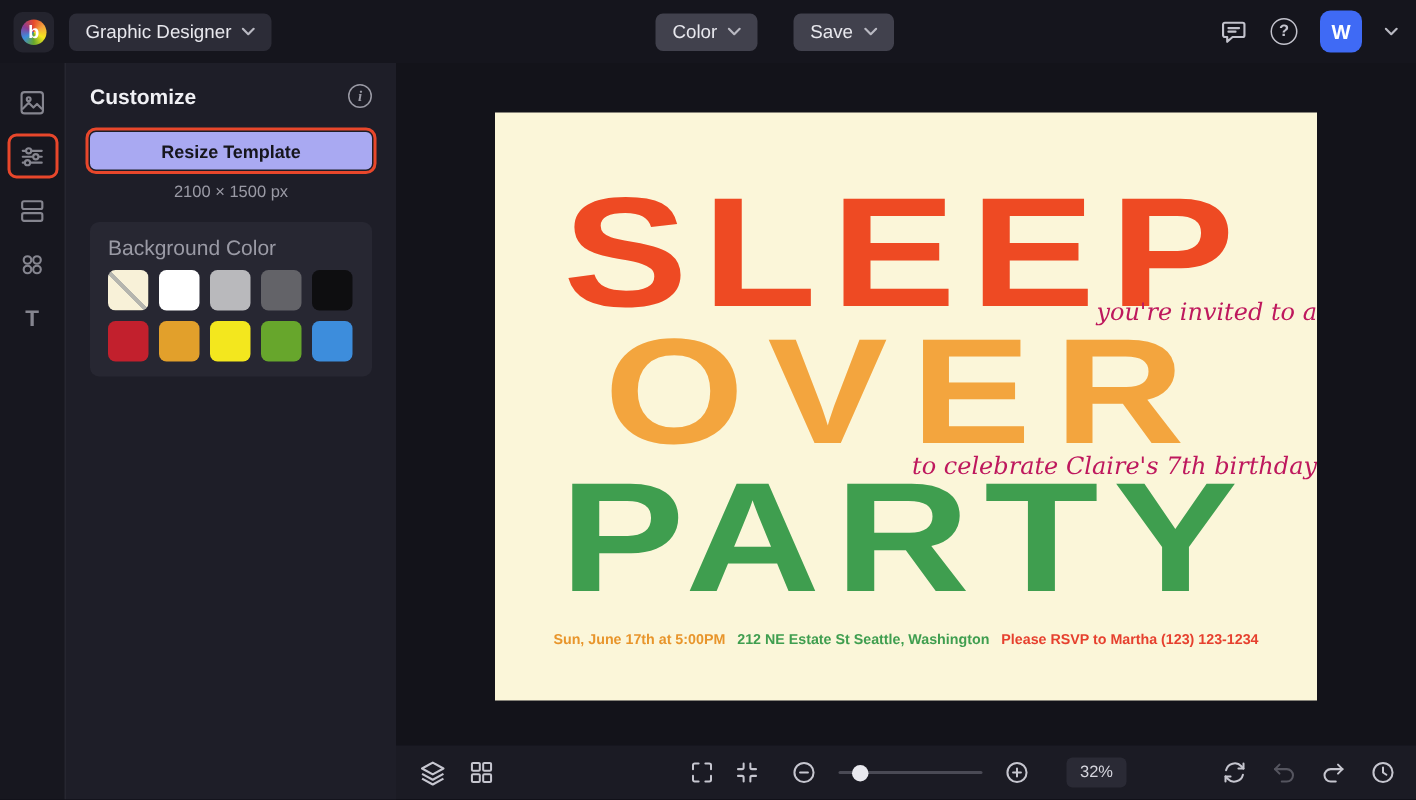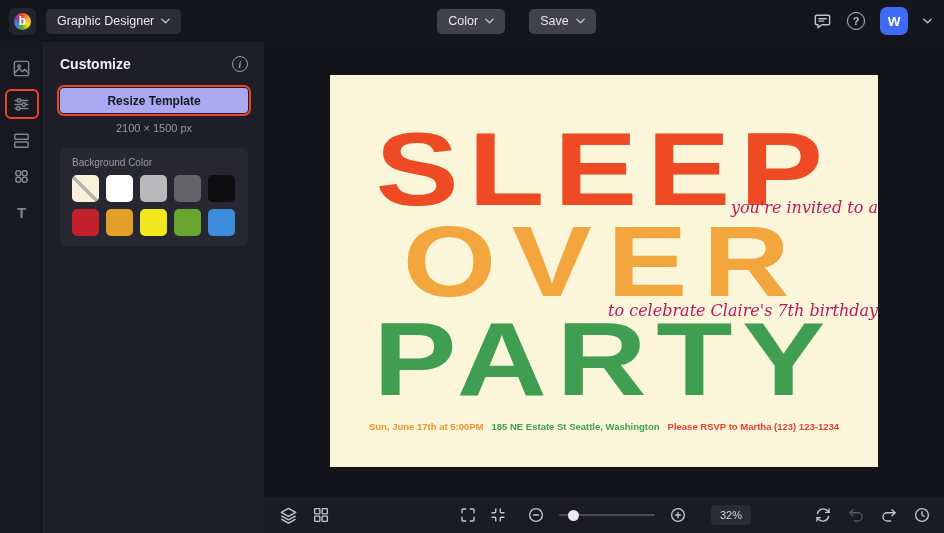--- a/index.html
+++ b/index.html
@@ -51,21 +51,21 @@
   .panel-head { display:flex; align-items:center; justify-content:space-between; }
   .panel-title { font-size:14px; font-weight:700; color:#f0f0f4; }
   .info-icon { width:16px; height:16px; border-radius:50%; border:1.4px solid #9a9aa5; color:#9a9aa5;
     font-size:10px; font-family:"Liberation Serif", serif; font-style:italic; font-weight:700;
     display:flex; align-items:center; justify-content:center; background:none; cursor:pointer; padding:0; }
   .resize-btn { margin-top:16px; width:100%; height:25px; background:#a9a9f2; color:#16161d;
     border:none; border-radius:4px; font-size:12px; font-weight:700; font-family:inherit; cursor:pointer;
     outline:2px solid #e8472b; outline-offset:1px; }
   .dims { margin-top:9px; text-align:center; font-size:11px; color:#9a9aa5; }
   .color-card { margin-top:14px; background:#272732; border-radius:6px; padding:9px 12px 10px; }
-  .color-label { font-size:10px; color:#9a9aa5; }
+  .color-label { font-size:14px; color:#9a9aa5; }
   .swatch-row { display:flex; gap:7px; margin-top:7px; }
   .swatch { width:27px; height:27px; border-radius:5px; }
   .swatch.diag { background-image:linear-gradient(to top right, transparent 44%, #b5b5ae 44%, #b5b5ae 52%, transparent 52%); }
 
   
   .canvas-wrap { flex:1; position:relative; background:#13131a; overflow:hidden; }
   .artboard { position:absolute; top:33px; left:50%; margin-left:-274px; width:548px; height:392px;
     background:#fbf6d9; overflow:hidden; }
   .word { position:absolute; width:100%; text-align:center; font-weight:800; line-height:1;
     transform:scaleX(1.2); letter-spacing:8px; white-space:nowrap; }
@@ -213,21 +213,21 @@
   </aside>
 
   <main class="canvas-wrap">
     <div class="artboard">
       <div class="word word1">SLEEP</div>
       <div class="script script1">you're invited to a</div>
       <div class="word word2">OVER</div>
       <div class="script script2">to celebrate Claire's 7th birthday</div>
       <div class="word word3">PARTY</div>
       <div class="ab-footer">
-        <span class="f-date">Sun, June 17th at 5:00PM</span><span class="f-addr">185 NE Estate St Seattle, Washington</span><span class="f-rsvp">Please RSVP to Martha (123) 123-1234</span>
+        <span class="f-date">Sun, June 17th at 5:00PM</span><span class="f-addr">212 NE Estate St Seattle, Washington</span><span class="f-rsvp">Please RSVP to Martha (123) 123-1234</span>
       </div>
     </div>
 
     <div class="bottombar">
       <div class="bb-left">
         <button class="icon-btn bb-icon">
           <svg width="19" height="19" viewBox="0 0 24 24" fill="none" stroke="currentColor" stroke-width="1.8" stroke-linejoin="round">
             <path d="M12 3l9 5-9 5-9-5z"></path>
               <path d="M3 12.5l9 5 9-5"></path>
               <path d="M3 16.5l9 5 9-5"></path>

